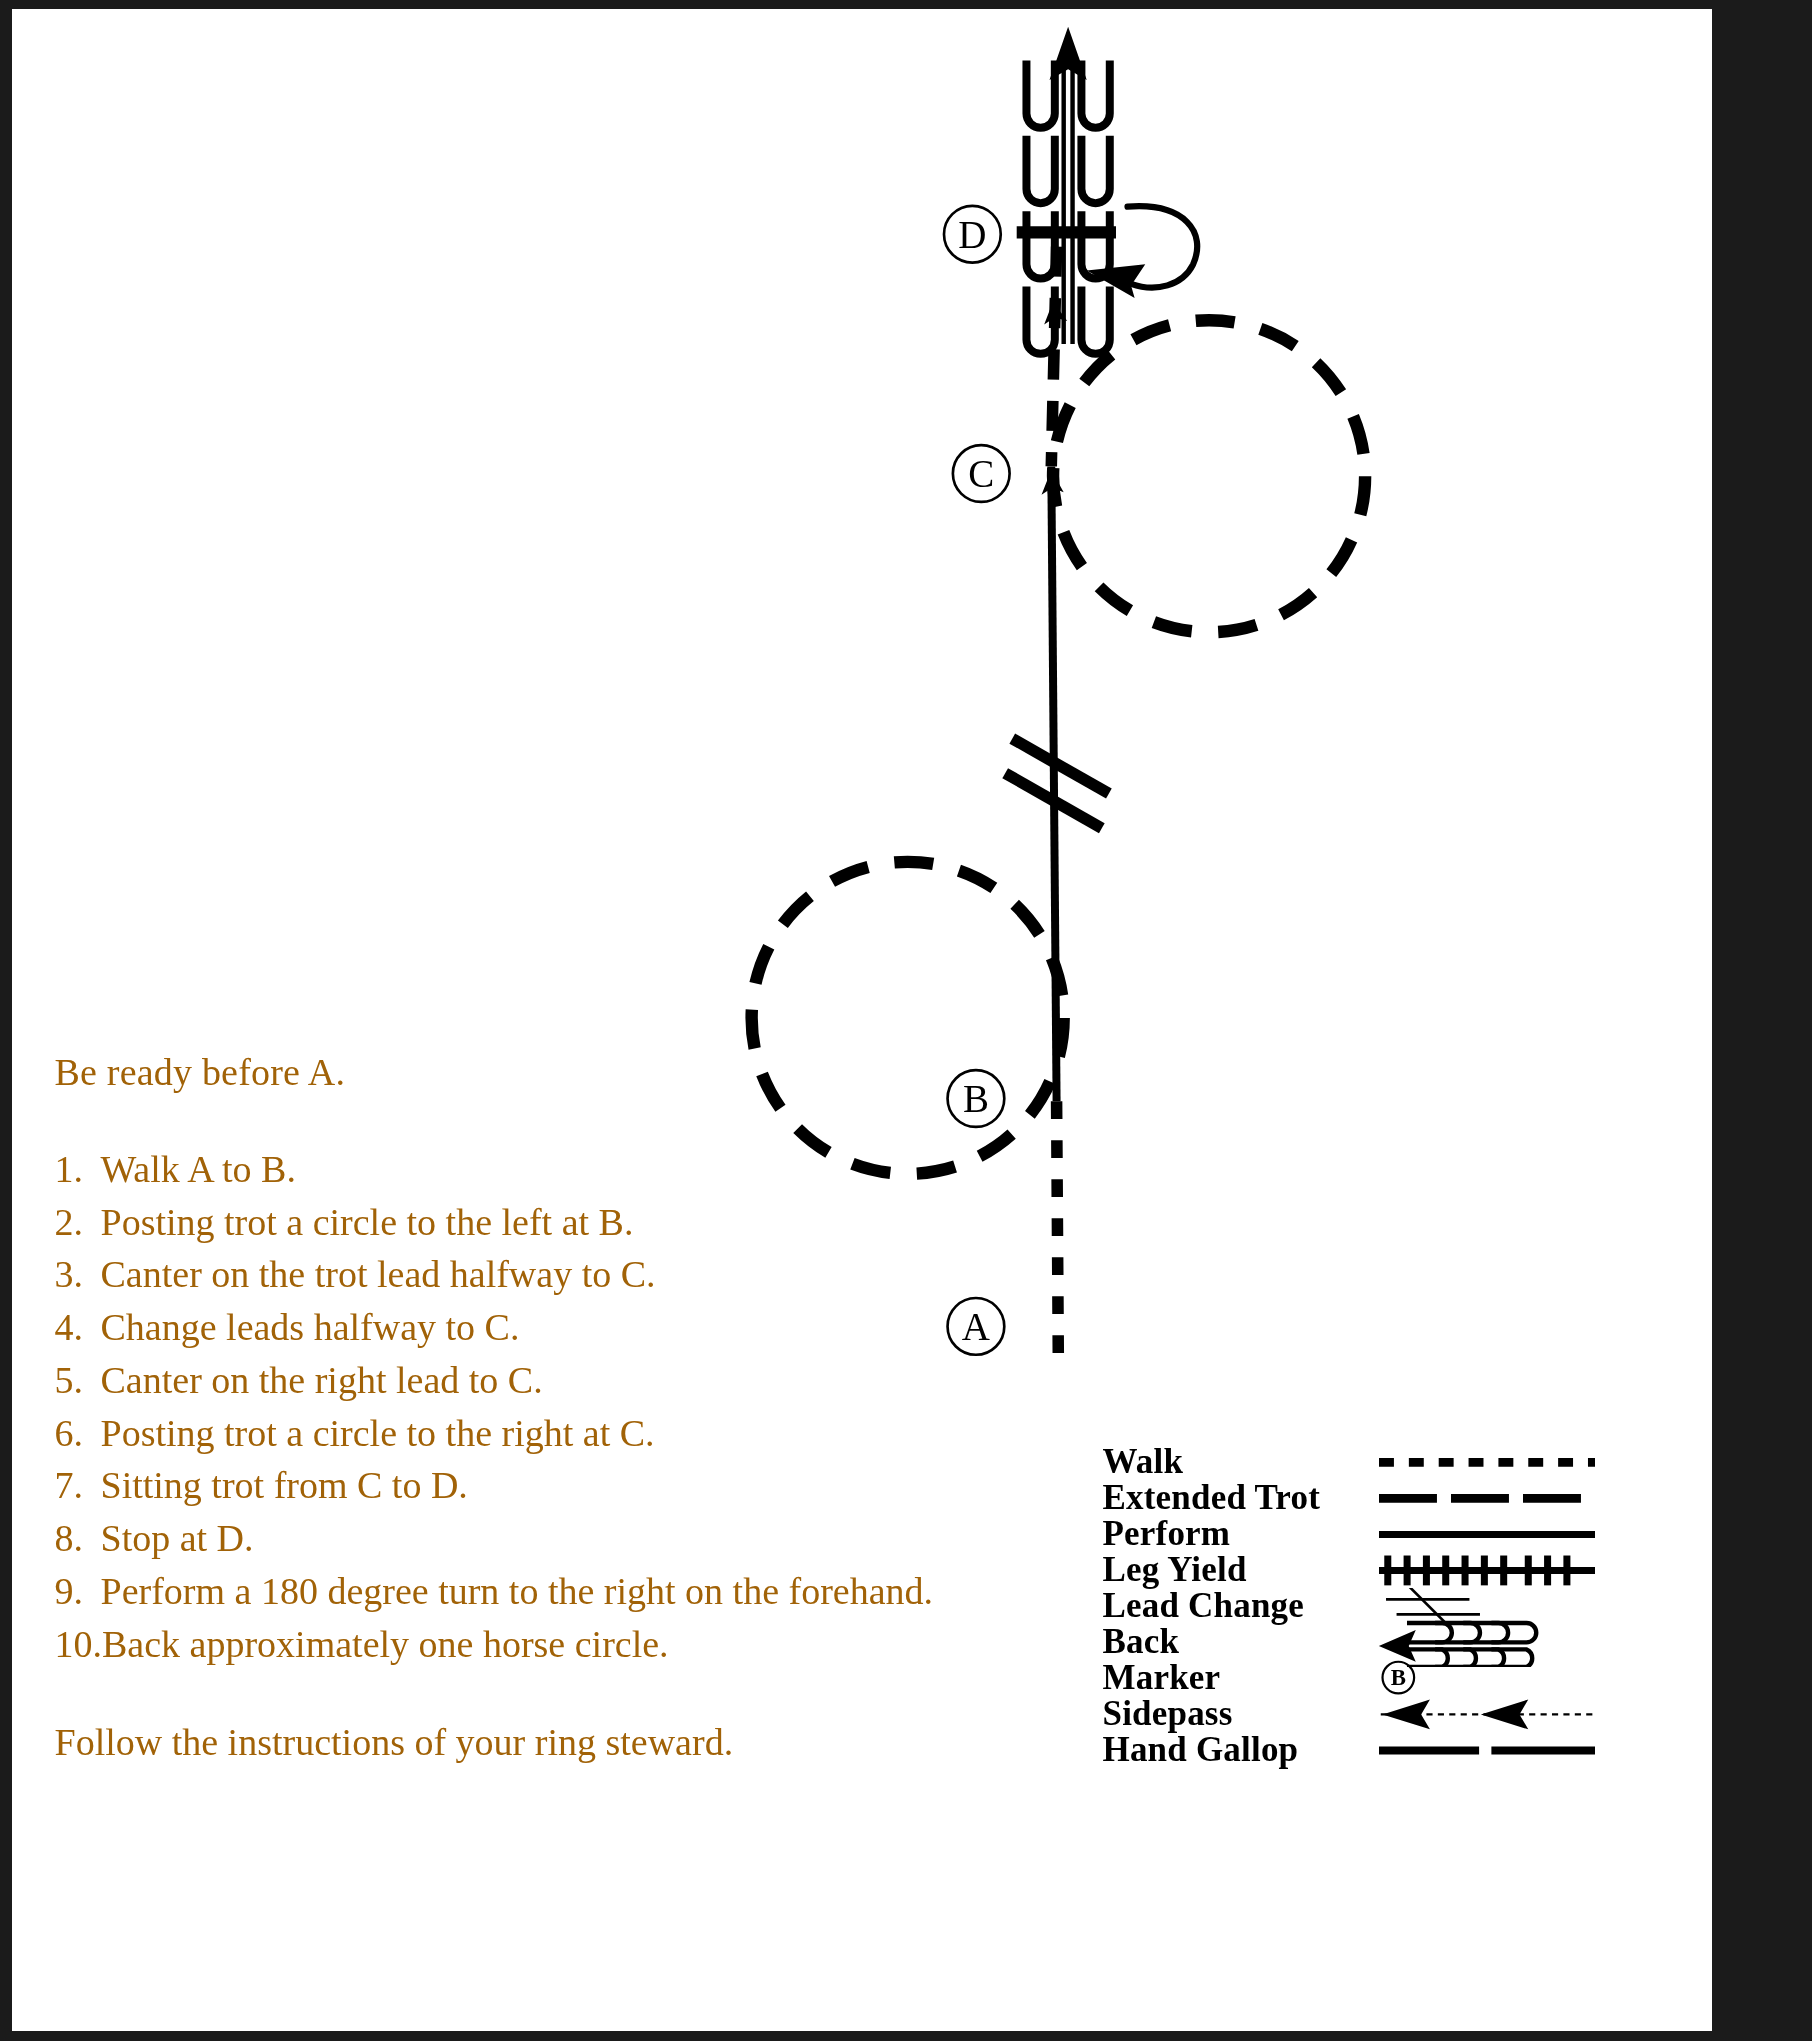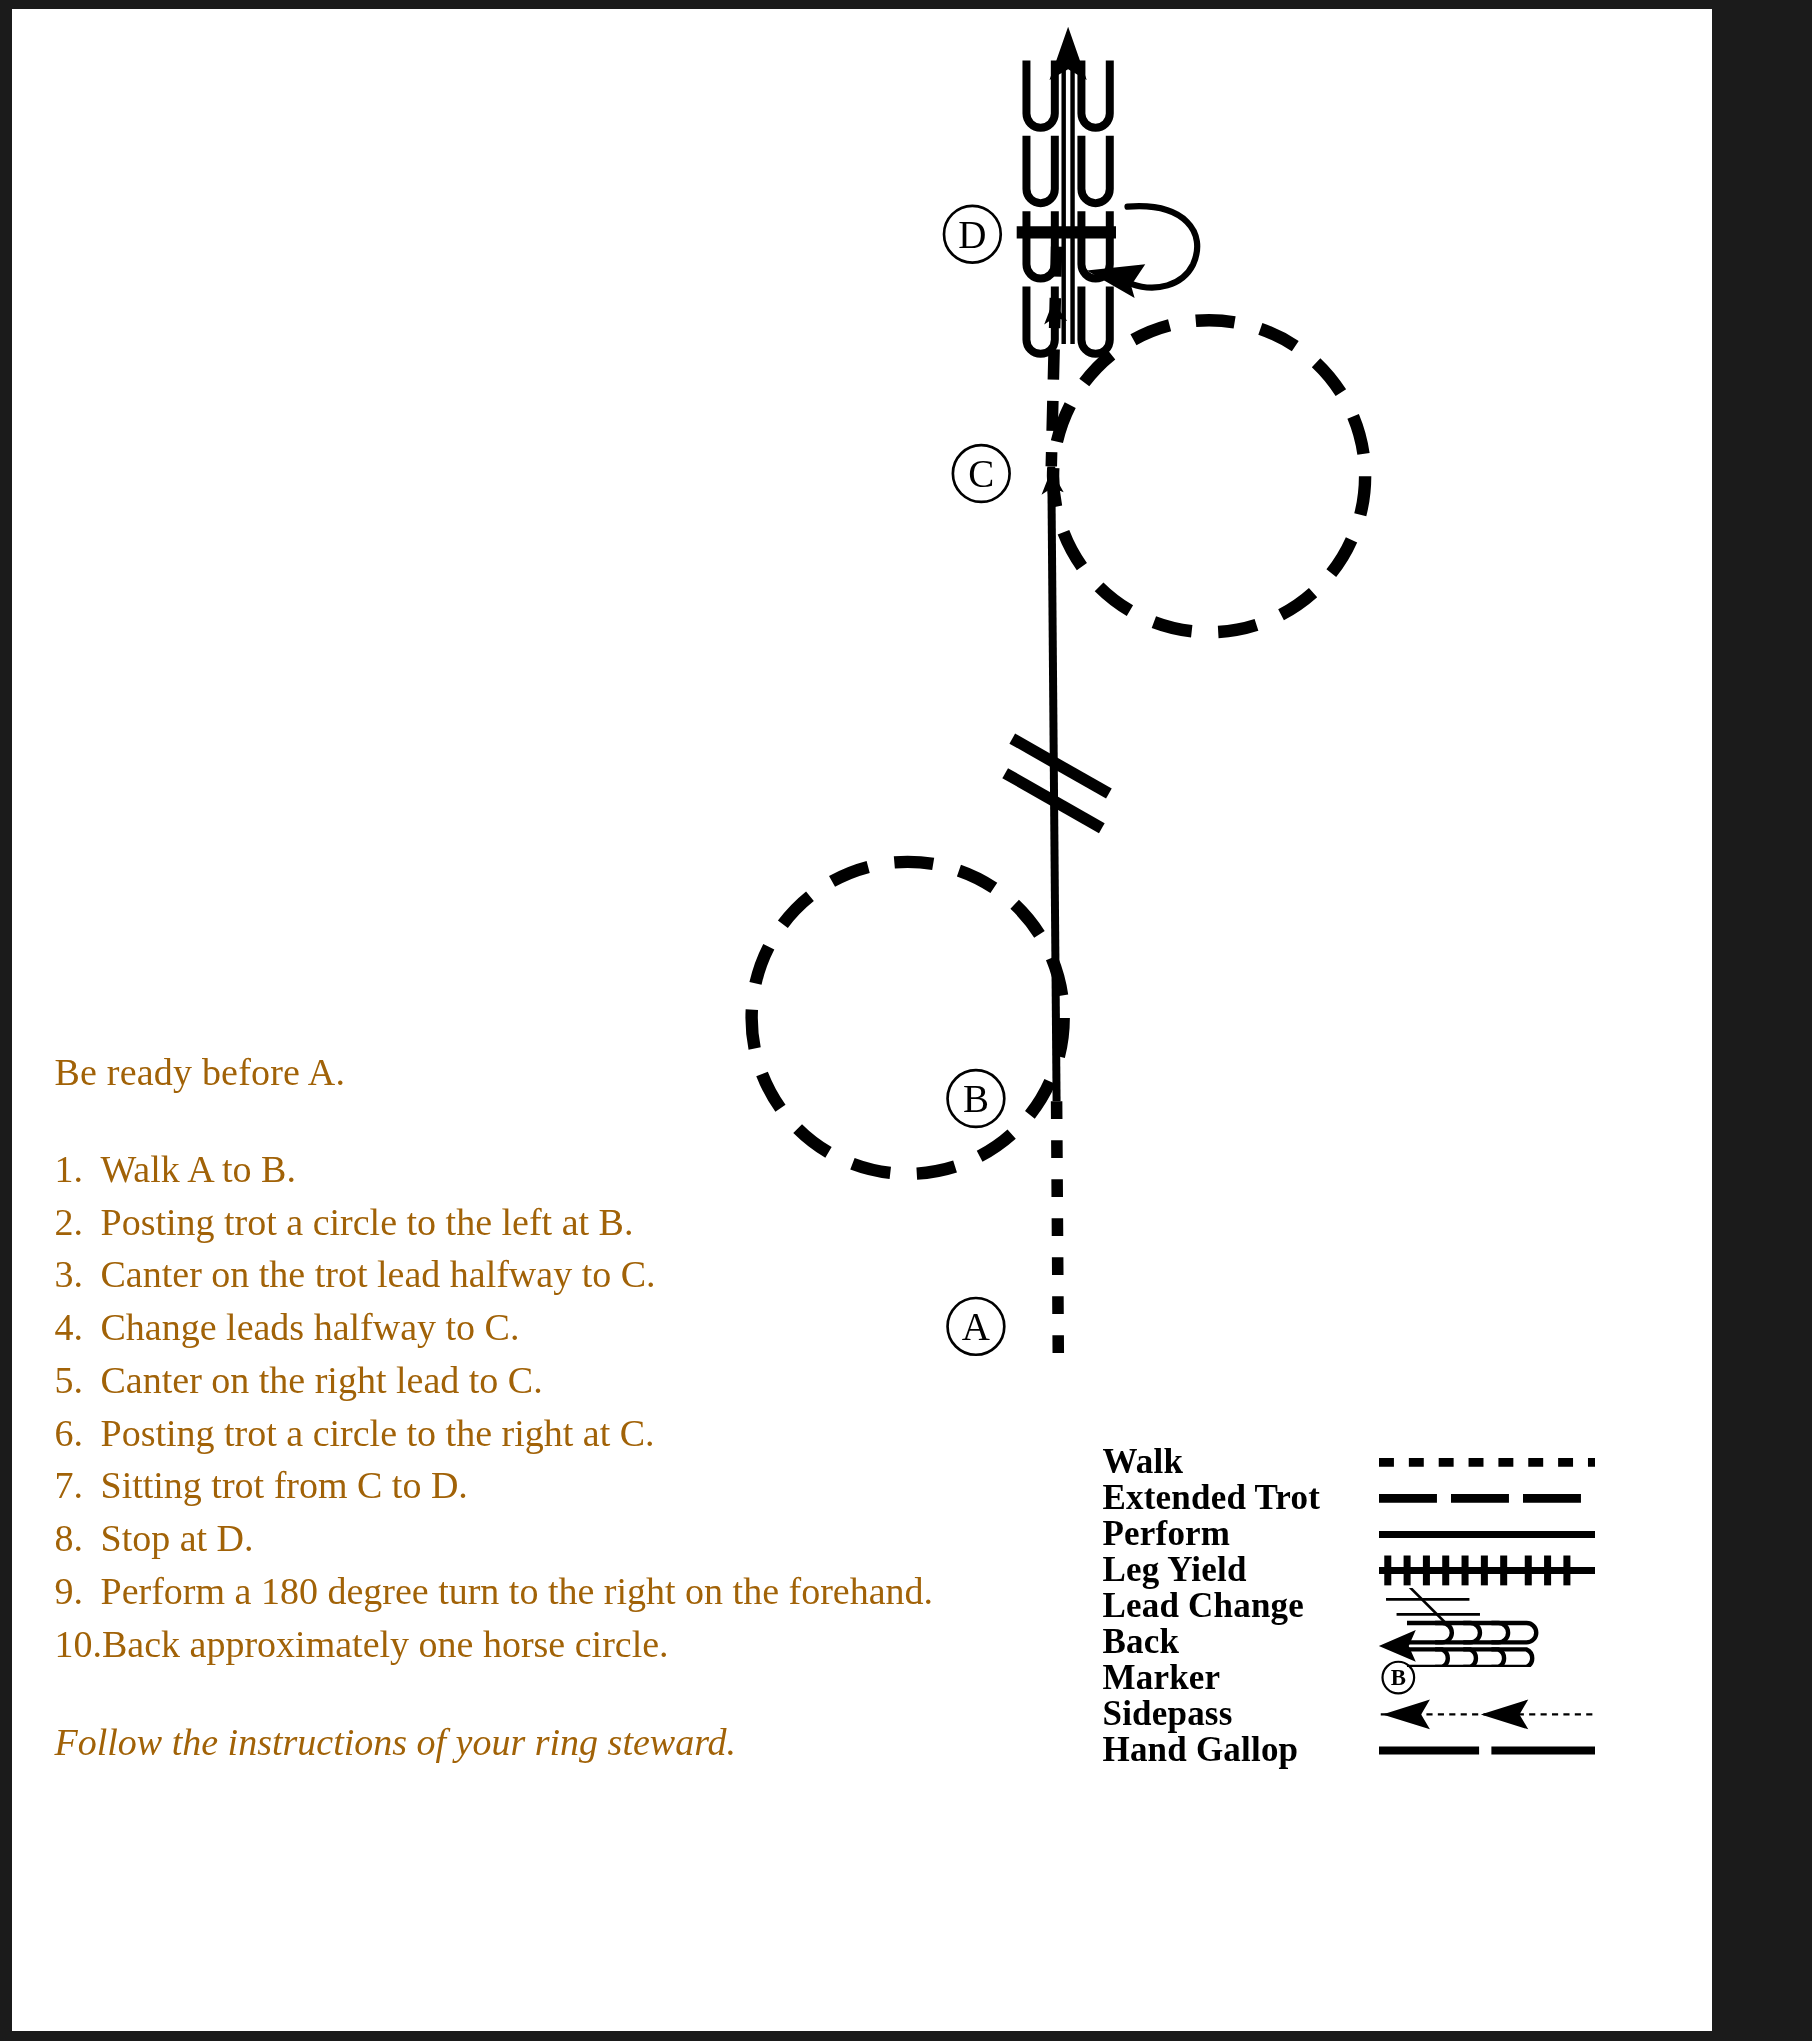--- a/index.html
+++ b/index.html
@@ -16,21 +16,21 @@
   
   #instructions{position:absolute;left:43px;top:1044px;width:949px;
                 color:#a16207;}
   .intro{font-size:38px;line-height:1.0;letter-spacing:0.2px;}
   .gap-lg{height:59px;}
   .gap-sm{height:46px;}
   ol.steps{list-style:none;margin:0;padding:0;}
   ol.steps li{font-size:38px;line-height:1.02;margin:0 0 14px 0;
               display:block;white-space:normal;}
   ol.steps li .num{display:inline-block;min-width:46px;}
-  .closing{font-size:38px;line-height:1.0;font-style:italic;}
+  .closing{font-size:38px;line-height:1.0;}
 
   
   #legend{position:absolute;left:1091px;top:1435px;width:603px;}
   .lg-row{display:flex;align-items:center;height:36px;}
   .lg-label{width:257px;text-align:left;padding-right:16px;
             font-weight:bold;font-size:35px;color:#000;
             letter-spacing:0.2px;white-space:nowrap;}
   .lg-sym{width:222px;height:36px;position:relative;}
   .lg-sym svg{position:absolute;left:0;top:0;}
 </style>

